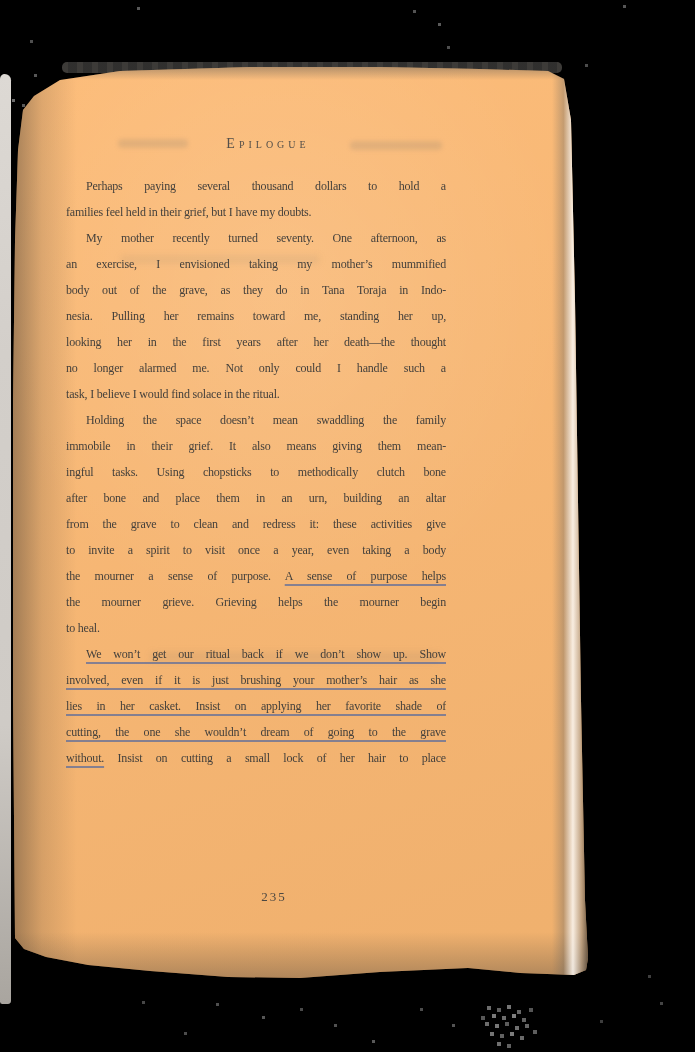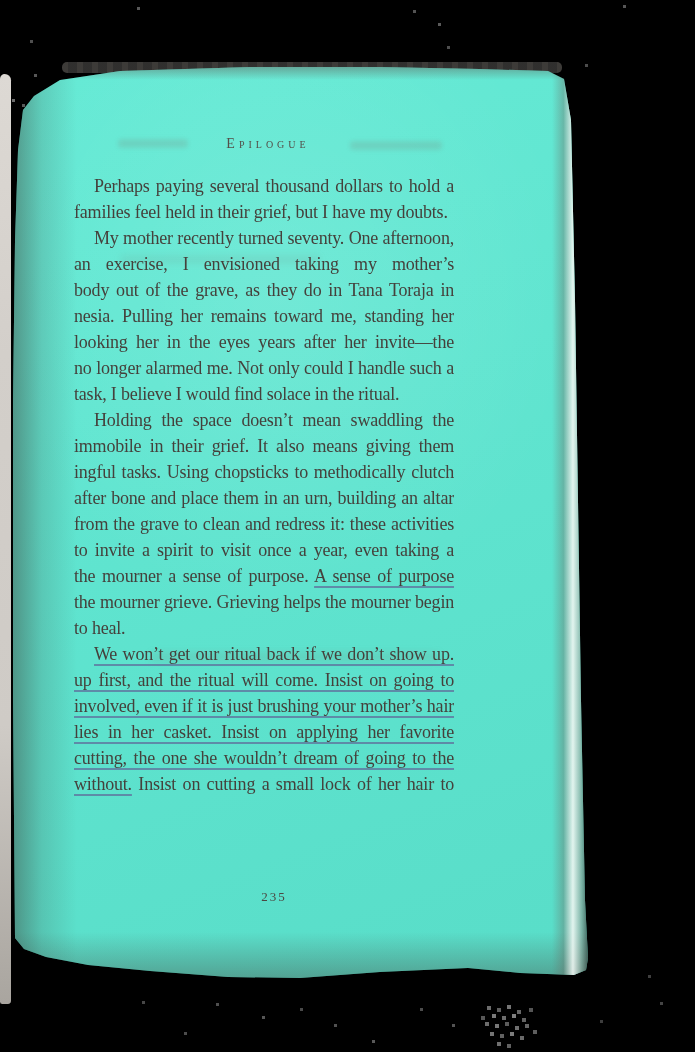--- a/index.html
+++ b/index.html
@@ -29,43 +29,43 @@
   .top-fringe{position:absolute;left:62px;top:62px;width:500px;height:11px;border-radius:5px;
     background:repeating-linear-gradient(90deg, rgba(130,126,120,.85) 0 6px, rgba(195,192,187,.45) 6px 15px);
     opacity:.55;}
 
   
   .left-sliver{position:absolute;left:0;top:74px;width:11px;height:930px;
     border-radius:6px 8px 4px 3px;
     background:linear-gradient(to bottom,#ddd9d4 0%,#d3cfca 30%,#cfcbc6 70%,#a9a59f 100%);}
 
   
-  .page{position:absolute;left:0;top:0;width:695px;height:1052px;background:#5eead4;
+  .page{position:absolute;left:0;top:0;width:695px;height:1052px;background:#fdba74;
     clip-path:polygon(34px 96px,60px 80px,120px 71px,250px 67px,380px 67px,480px 69px,548px 71px,
       564px 79px,571px 120px,575px 300px,578px 500px,581px 700px,585px 900px,588px 958px,586px 970px,
       574px 975px,520px 973px,468px 968px,380px 972px,300px 978px,228px 977px,150px 971px,88px 965px,
       46px 957px,24px 949px,15px 938px,13px 700px,13px 400px,15px 240px,18px 150px,23px 110px);}
   .page-light{position:absolute;inset:0;
     background:radial-gradient(ellipse 420px 480px at 40% 28%, rgba(255,255,255,.10), rgba(255,255,255,0) 70%),
                linear-gradient(160deg, rgba(255,255,255,.05), rgba(0,0,0,.05) 85%);}
   .gutter-shadow{position:absolute;left:13px;top:67px;width:64px;height:900px;
     background:linear-gradient(to right, rgba(60,54,48,.45), rgba(60,54,48,.16) 45%, rgba(60,54,48,0));}
   .top-edge-shadow{position:absolute;left:13px;top:64px;width:560px;height:16px;
     background:linear-gradient(to bottom, rgba(95,90,83,.55), rgba(95,90,83,0));}
   .bottom-shadow{position:absolute;left:13px;top:932px;width:577px;height:46px;
     background:linear-gradient(to top, rgba(70,64,58,.38), rgba(70,64,58,0));}
   .fore-edge{position:absolute;left:552px;top:69px;width:38px;height:907px;
     background:linear-gradient(to right, rgba(0,0,0,0), rgba(110,105,98,.38) 30%,
       rgba(250,248,245,.85) 55%, rgba(150,145,138,.55) 78%, rgba(35,33,31,.75) 100%);}
 
   
   .chapter-header{position:absolute;left:78px;top:136px;width:380px;text-align:center;
     font-variant:small-caps;font-size:14px;letter-spacing:4px;color:#544f49;}
-  #text-block{position:absolute;left:74px;top:173px;width:380px;
-    font-size:18px;line-height:26px;letter-spacing:-0.2px;color:#45413c;}
+  #text-block{position:absolute;left:66px;top:173px;width:380px;
+    font-size:12px;line-height:26px;letter-spacing:-0.2px;color:#45413c;}
   .line{height:26px;overflow:hidden;text-align:justify;text-align-last:justify;}
   .line.end{text-align-last:left;}
   .line.indent{padding-left:20px;}
   .underlined{text-decoration:underline;text-decoration-skip-ink:none;
     text-decoration-thickness:1.6px;text-underline-offset:3.5px;
     text-decoration-color:rgba(95,110,155,.75);}
   .page-number{position:absolute;left:78px;top:877px;width:380px;text-align:center;
     transform:translateX(6px);font-size:13px;letter-spacing:2px;color:#4c4842;margin-top:12px;}
 
   
@@ -100,34 +100,33 @@
 
     <div class="chapter-header">Epilogue</div>
 
     <div id="text-block">
         <div class="line indent"><span>Perhaps paying several thousand dollars to hold a</span></div>
         <div class="line end"><span>families feel held in their grief, but I have my doubts.</span></div>
         <div class="line indent"><span>My mother recently turned seventy. One afternoon, as</span></div>
         <div class="line"><span>an exercise, I envisioned taking my mother’s mummified</span></div>
         <div class="line"><span>body out of the grave, as they do in Tana Toraja in Indo-</span></div>
         <div class="line"><span>nesia. Pulling her remains toward me, standing her up,</span></div>
-        <div class="line"><span>looking her in the eyes years after her invite—the thought</span></div>
+        <div class="line"><span>looking her in the first years after her death—the thought</span></div>
         <div class="line"><span>no longer alarmed me. Not only could I handle such a</span></div>
         <div class="line end"><span>task, I believe I would find solace in the ritual.</span></div>
         <div class="line indent"><span>Holding the space doesn’t mean swaddling the family</span></div>
         <div class="line"><span>immobile in their grief. It also means giving them mean-</span></div>
         <div class="line"><span>ingful tasks. Using chopsticks to methodically clutch bone</span></div>
         <div class="line"><span>after bone and place them in an urn, building an altar</span></div>
         <div class="line"><span>from the grave to clean and redress it: these activities give</span></div>
         <div class="line"><span>to invite a spirit to visit once a year, even taking a body</span></div>
         <div class="line"><span>the mourner a sense of purpose. </span><span class="underlined">A sense of purpose helps</span></div>
         <div class="line"><span>the mourner grieve. Grieving helps the mourner begin</span></div>
         <div class="line end"><span>to heal.</span></div>
         <div class="line indent"><span class="underlined">We won’t get our ritual back if we don’t show up. Show</span></div>
-        <div class="line"><span class="underlined">up first, and the ritual will come. Insist on going to the</span></div>
         <div class="line"><span class="underlined">involved, even if it is just brushing your mother’s hair as she</span></div>
         <div class="line"><span class="underlined">lies in her casket. Insist on applying her favorite shade of</span></div>
         <div class="line"><span class="underlined">cutting, the one she wouldn’t dream of going to the grave</span></div>
         <div class="line"><span class="underlined">without.</span><span> Insist on cutting a small lock of her hair to place</span></div>
       </div>
 
     <div class="page-number">235</div>
   </div>
 
 </div>

